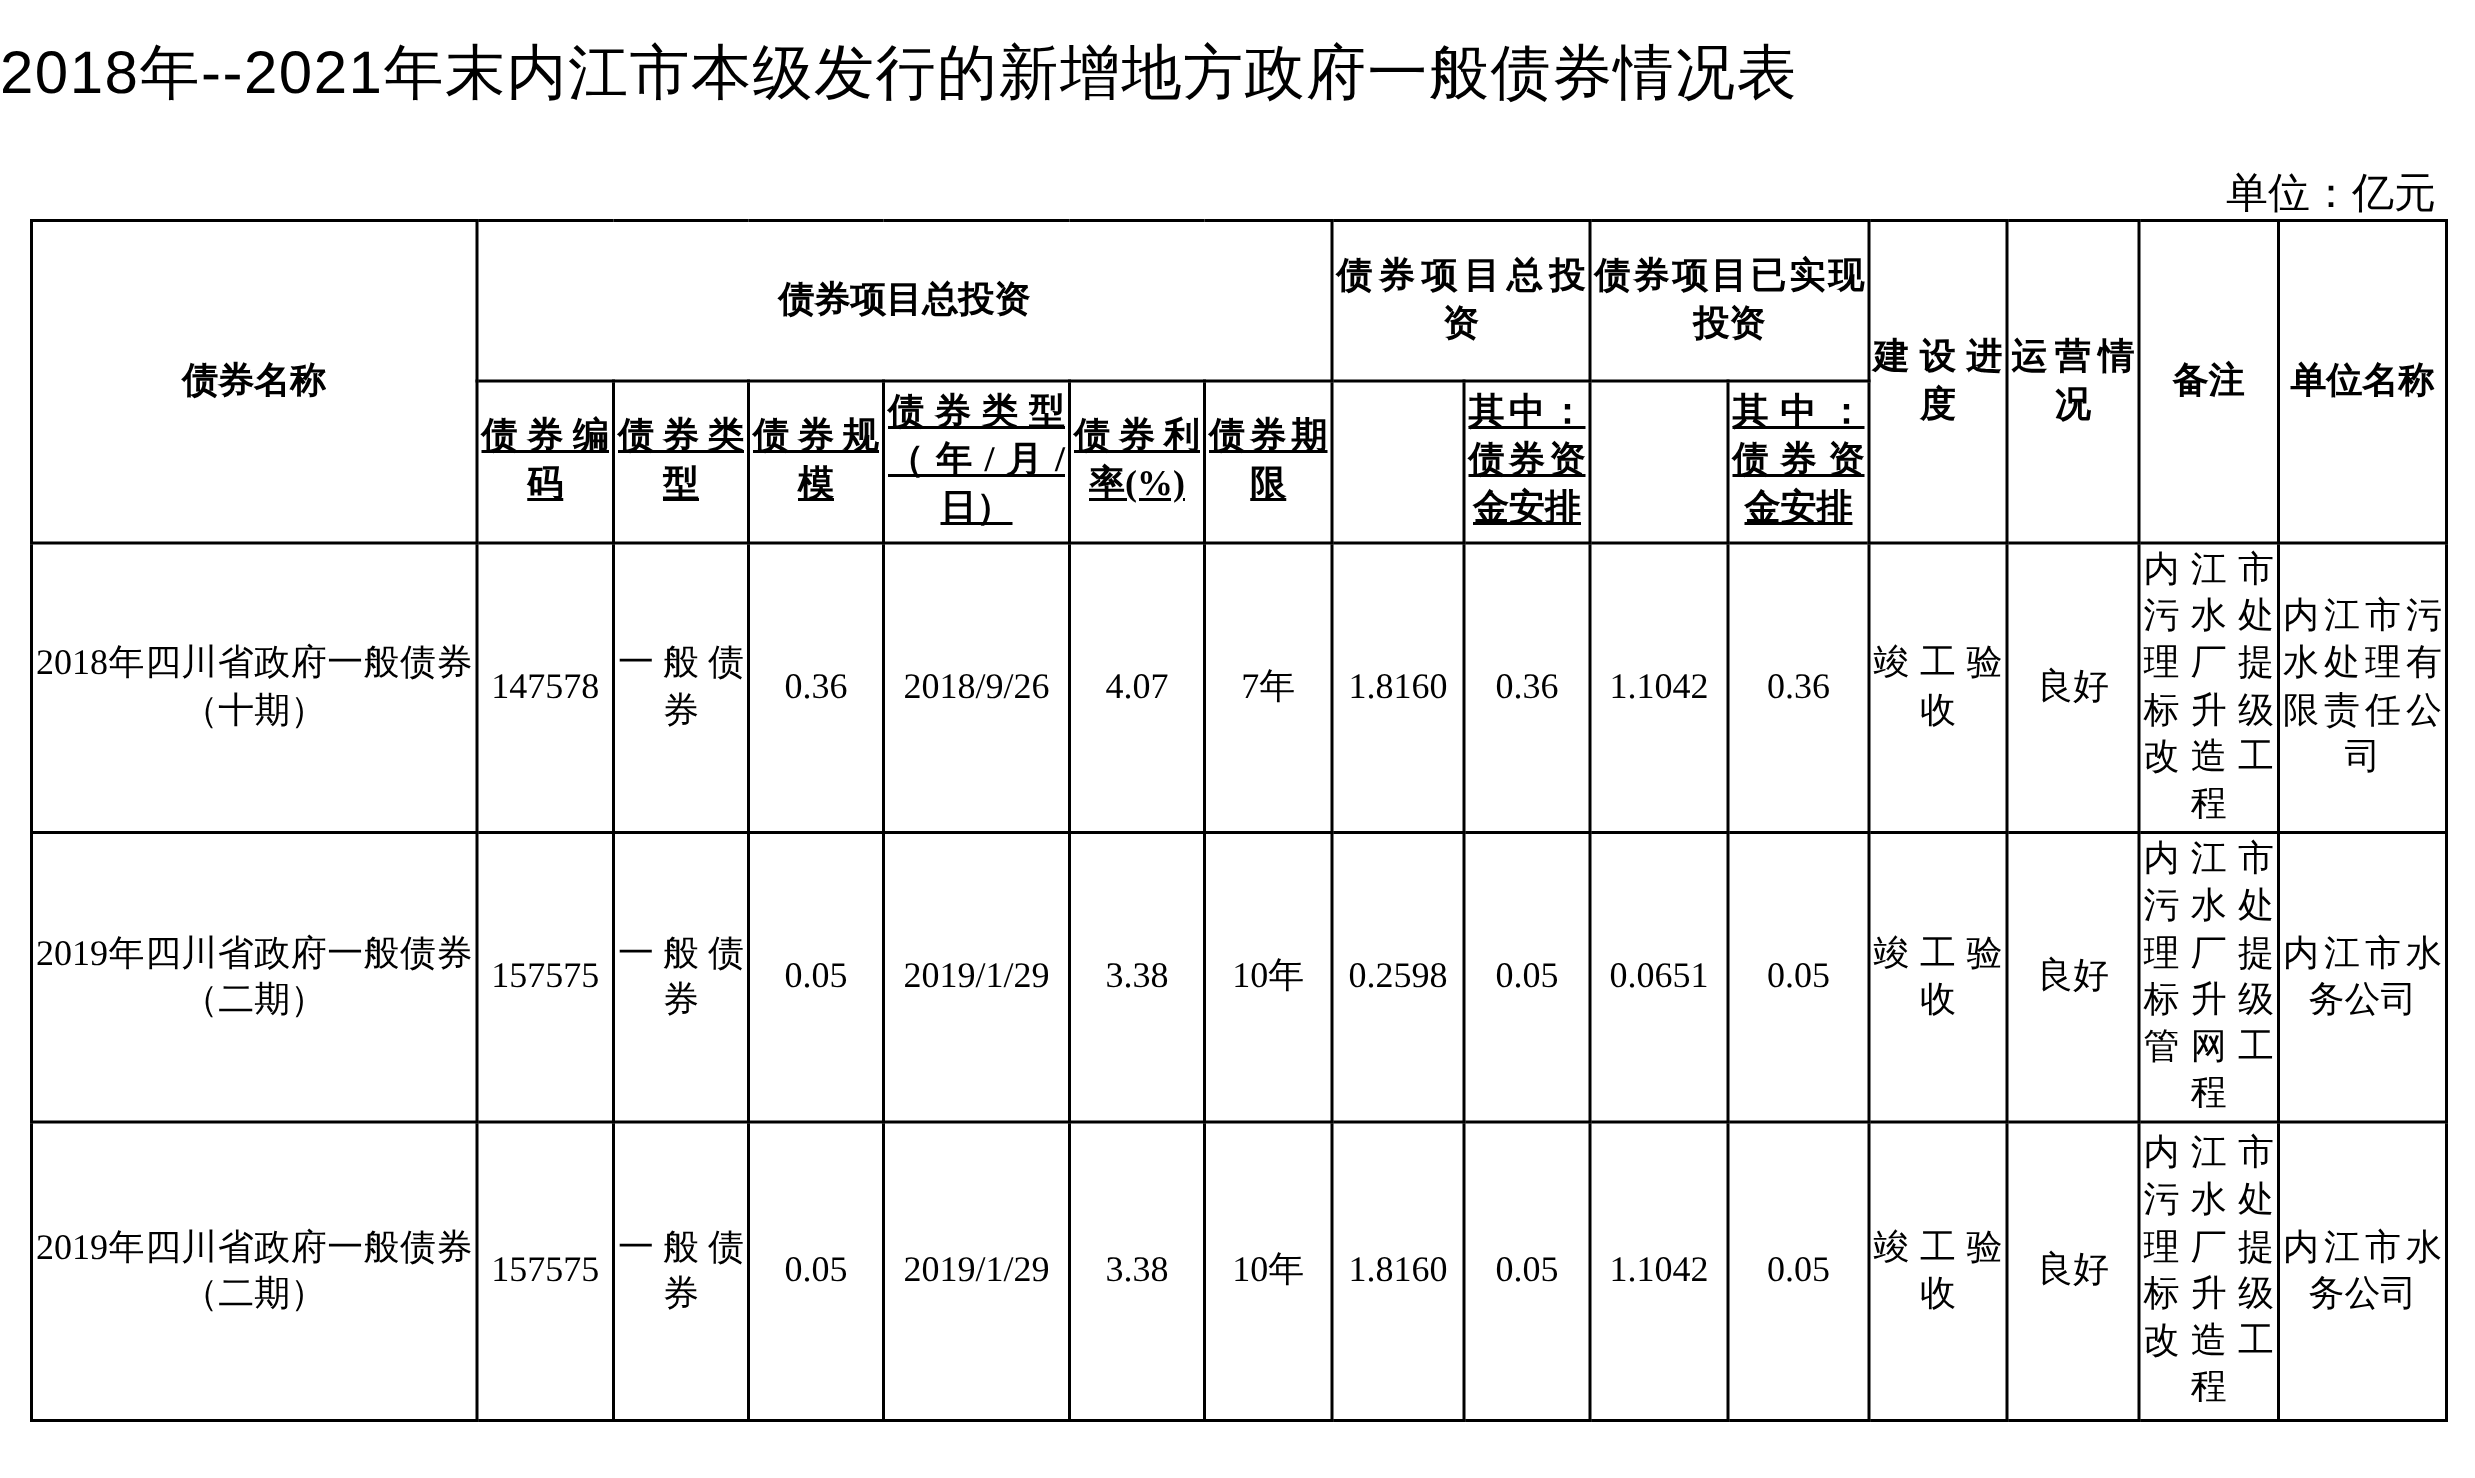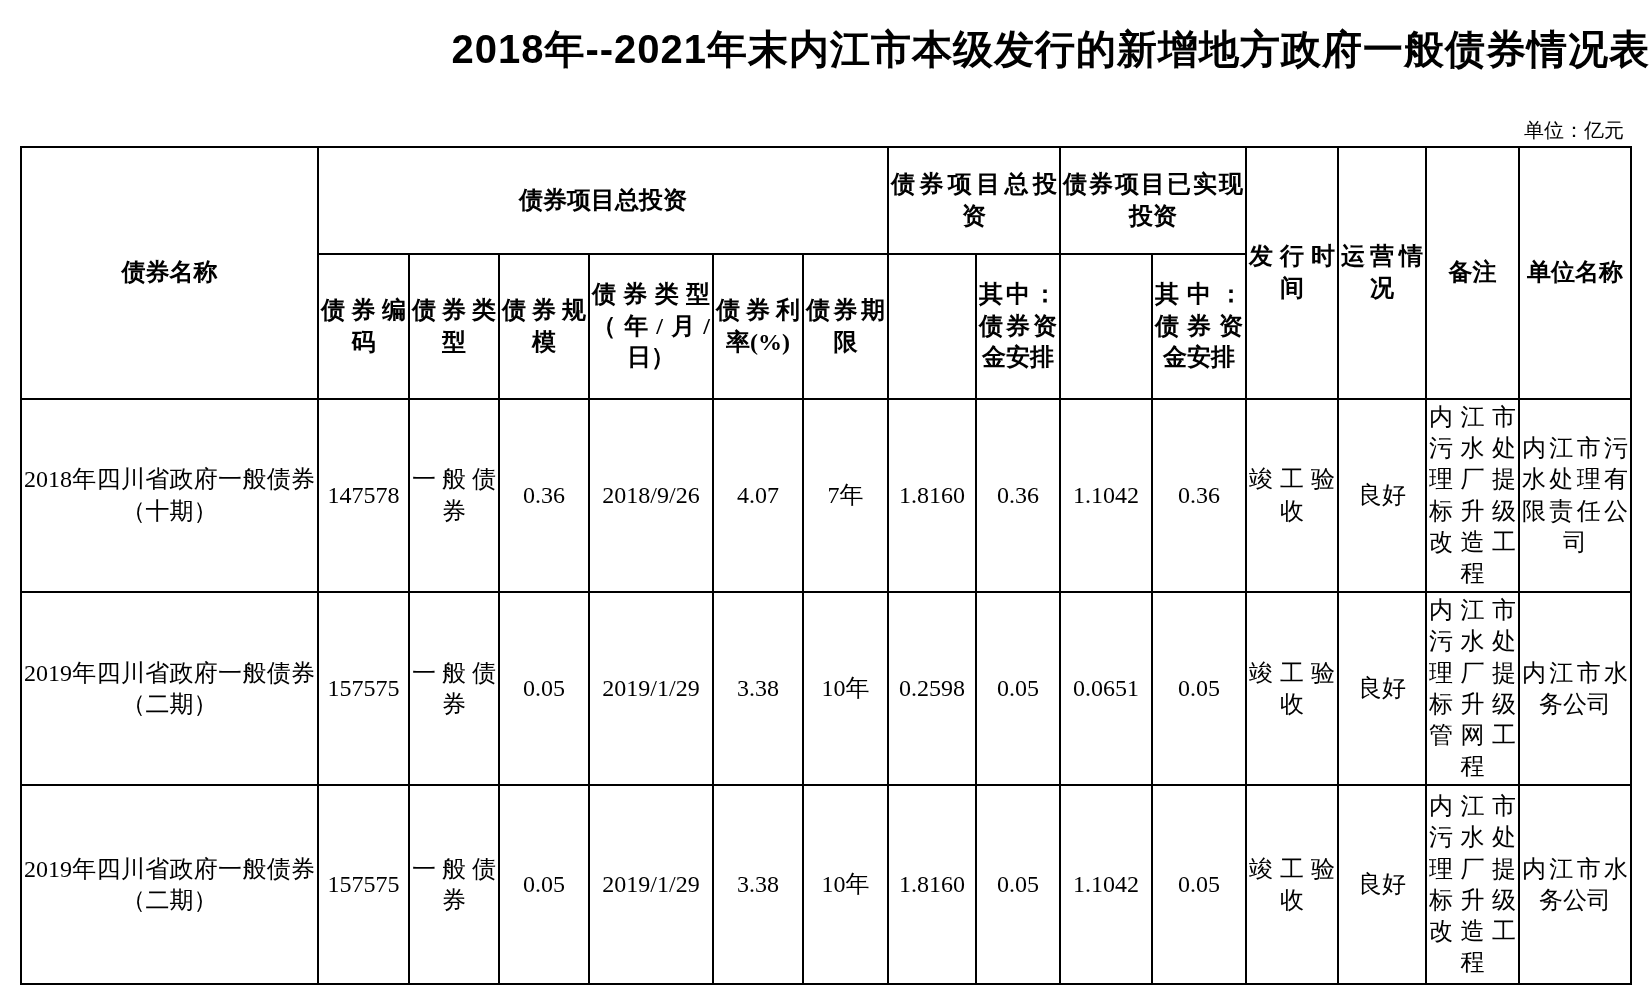--- a/index.html
+++ b/index.html
@@ -5,32 +5,32 @@
   * { box-sizing: border-box; }
   html,body { margin:0; padding:0; }
   body {
     width:1650px; height:985px;
     background:#ffffff; color:#000000;
     font-family:"Liberation Serif","DejaVu Serif",serif;
     overflow:hidden;
   }
   .title {
     margin:24px 0 0 0;
-    text-align:right;
+    text-align:left;
     font-size:40px;
-    font-weight:bold;
+    font-weight:normal;
     font-family:"Liberation Sans","DejaVu Sans",sans-serif;
     line-height:1.25;
     letter-spacing:1px;
   }
   .unit-row {
     width:1610px;
     margin:42px 20px 2px 20px;
     text-align:right;
-    font-size:20px;
+    font-size:28px;
     line-height:28px;
     padding-right:6px;
   }
   table.bonds {
     border-collapse:collapse;
     table-layout:fixed;
     width:1610px;
     margin-left:20px;
   }
   table.bonds th, table.bonds td {
@@ -39,21 +39,21 @@
     padding:2px;
     vertical-align:middle;
     text-align:justify;
     text-align-last:center;
     overflow:hidden;
     word-break:normal;
   }
   table.bonds th { font-weight:bold; line-height:1.32; }
   table.bonds td { line-height:1.3; }
   tr.r-head1 { height:107px; }
-  tr.r-head2 { height:145px; }
+  tr.r-head2 { height:108px;text-decoration:underline; }
   tr.r-data1 { height:187px; }
   tr.r-data2 { height:187px; }
   tr.r-data3 { height:199px; }
   td.cell-name   { padding:2px 8px;  line-height:1.5;margin-top:28px; }
   td.cell-remarks{ padding:4px 7px;  text-align-last:left; line-height:1.22; }
   td.cell-unitname{ padding:4px 12px; line-height:1.3; }
 </style>
 </head>
 <body>
 
@@ -78,21 +78,21 @@
     <col style="width:88px">
       <col style="width:93px">
       <col style="width:112px">
   </colgroup>
   <thead>
     <tr class="r-head1">
       <th rowspan="2">债券名称</th>
       <th colspan="6">债券项目总投资</th>
       <th colspan="2">债券项目总投资</th>
       <th colspan="2">债券项目已实现投资</th>
-      <th rowspan="2">发行时间</th>
+      <th rowspan="2">建设进度</th>
       <th rowspan="2">运营情况</th>
       <th rowspan="2">备注</th>
       <th rowspan="2">单位名称</th>
     </tr>
     <tr class="r-head2">
       <th>债券编码</th>
       <th>债券类型</th>
       <th>债券规模</th>
       <th>债券类型（年/月/日）</th>
       <th>债券利率(%)</th>

